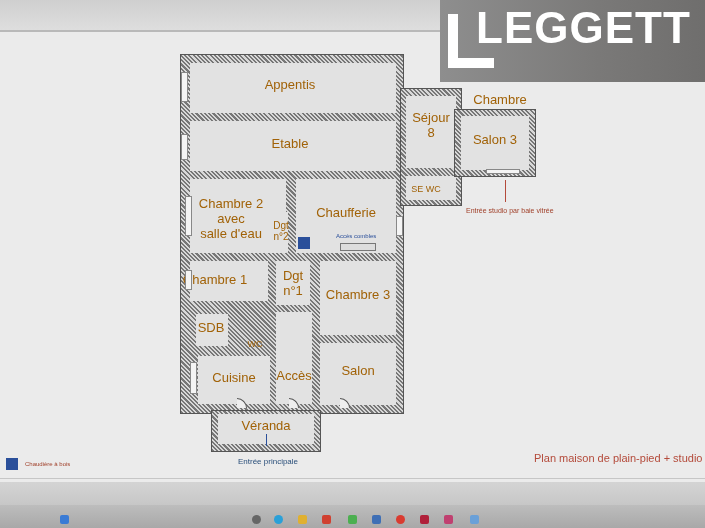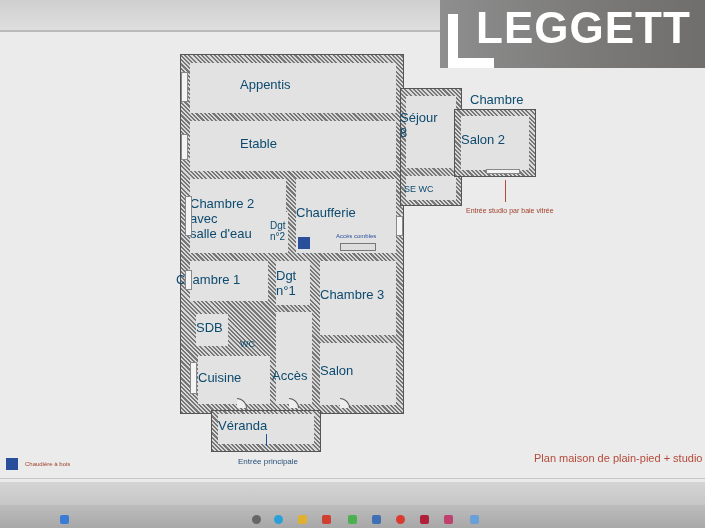--- a/index.html
+++ b/index.html
@@ -1,30 +1,30 @@
 <!DOCTYPE html>
 <html><head>
 <meta charset="utf-8">
 <style>
   html,body{margin:0;padding:0;}
   body{width:705px;height:528px;overflow:hidden;position:relative;
     background:linear-gradient(180deg,#cfcfcf 0%,#e4e4e4 8%,#e9e9e9 40%,#e6e6e6 80%,#d2d2d2 92%,#b9b9b9 100%);
     font-family:"Liberation Sans",sans-serif;}
   .screen{position:absolute;left:0;top:32px;width:705px;height:450px;background:#ebebeb;}
   .topline{position:absolute;left:0;top:30px;width:705px;height:2px;background:#b9b9b9;}
-  .logo{position:absolute;left:440px;top:0;width:265px;height:68px;
+  .logo{position:absolute;left:440px;top:0;width:265px;height:82px;
     background:linear-gradient(90deg,#8e8e8e,#7a7978 60%,#6f6e6d);}
   .logo .big{position:absolute;left:36px;top:6px;color:#fff;font-weight:bold;font-size:44px;letter-spacing:1px;line-height:44px;}
   .logo .sub{position:absolute;left:58px;top:54px;color:#fff;font-size:12.5px;letter-spacing:0.3px;}
   .logo .L1{position:absolute;left:8px;top:14px;width:10px;height:54px;background:#fff;}
   .logo .L2{position:absolute;left:8px;top:58px;width:46px;height:10px;background:#fff;}
 
   .wall{position:absolute;background:repeating-linear-gradient(45deg,#777 0 1.5px,#d8d8d8 1.5px 3px);border:1px solid #555;box-sizing:border-box;}
   .room{position:absolute;background:#e2e2e2;}
-  .label{position:absolute;font-size:13px;color:#0c4a6e;text-align:left;line-height:15px;}
+  .label{position:absolute;font-size:13px;color:#a16207;text-align:center;line-height:15px;}
   .win{position:absolute;background:#f4f4f4;border:1px solid #888;box-sizing:border-box;}
   .door{position:absolute;width:10px;height:10px;border:1px solid #555;border-bottom:none;border-left:none;border-radius:0 10px 0 0;background:#eee;box-sizing:border-box;}
   .small-red{color:#a0402a;font-size:7px;}
   .caption{position:absolute;color:#b44a3a;font-size:11px;margin-left:24px;}
   .taskbar{position:absolute;left:0;top:505px;width:705px;height:23px;background:linear-gradient(180deg,#bdbdbd,#a8a8a8);}
   .tb-icon{position:absolute;top:10px;width:9px;height:9px;border-radius:2px;}
 </style>
 </head>
 <body>
 
@@ -48,21 +48,21 @@
   <div class="wall" style="left:400px;top:88px;width:62px;height:118px;"></div>
   <div class="room" style="left:406px;top:96px;width:50px;height:72px;"></div>
   <div class="label" style="left:400px;top:110px;width:62px;white-space:pre-line;">Séjour
 8</div>
   <div class="room" style="left:406px;top:176px;width:50px;height:24px;"></div>
   <div class="label" style="left:404px;top:182px;width:44px;font-size:9px;">SE WC</div>
 
   <div class="label" style="left:470px;top:92px;width:60px;">Chambre</div>
   <div class="wall" style="left:454px;top:109px;width:82px;height:68px;"></div>
   <div class="room" style="left:461px;top:116px;width:68px;height:54px;"></div>
-  <div class="label" style="left:461px;top:132px;width:68px;">Salon 2</div>
+  <div class="label" style="left:461px;top:132px;width:68px;">Salon 3</div>
   <div class="win" style="left:486px;top:169px;width:34px;height:5px;"></div>
   <div style="position:absolute;left:505px;top:180px;width:1px;height:22px;background:#b44a3a;"></div>
   <div class="small-red" style="position:absolute;left:466px;top:207px;">Entrée studio par baie vitrée</div>
 
   <div class="room" style="left:190px;top:179px;width:96px;height:74px;"></div>
   <div class="label" style="left:190px;top:196px;width:82px;white-space:pre-line;">Chambre 2
 avec
 salle d'eau</div>
   <div class="room" style="left:274px;top:212px;width:14px;height:40px;"></div>
   <div class="label" style="left:270px;top:220px;width:22px;font-size:10px;line-height:11px;white-space:pre-line;">Dgt

